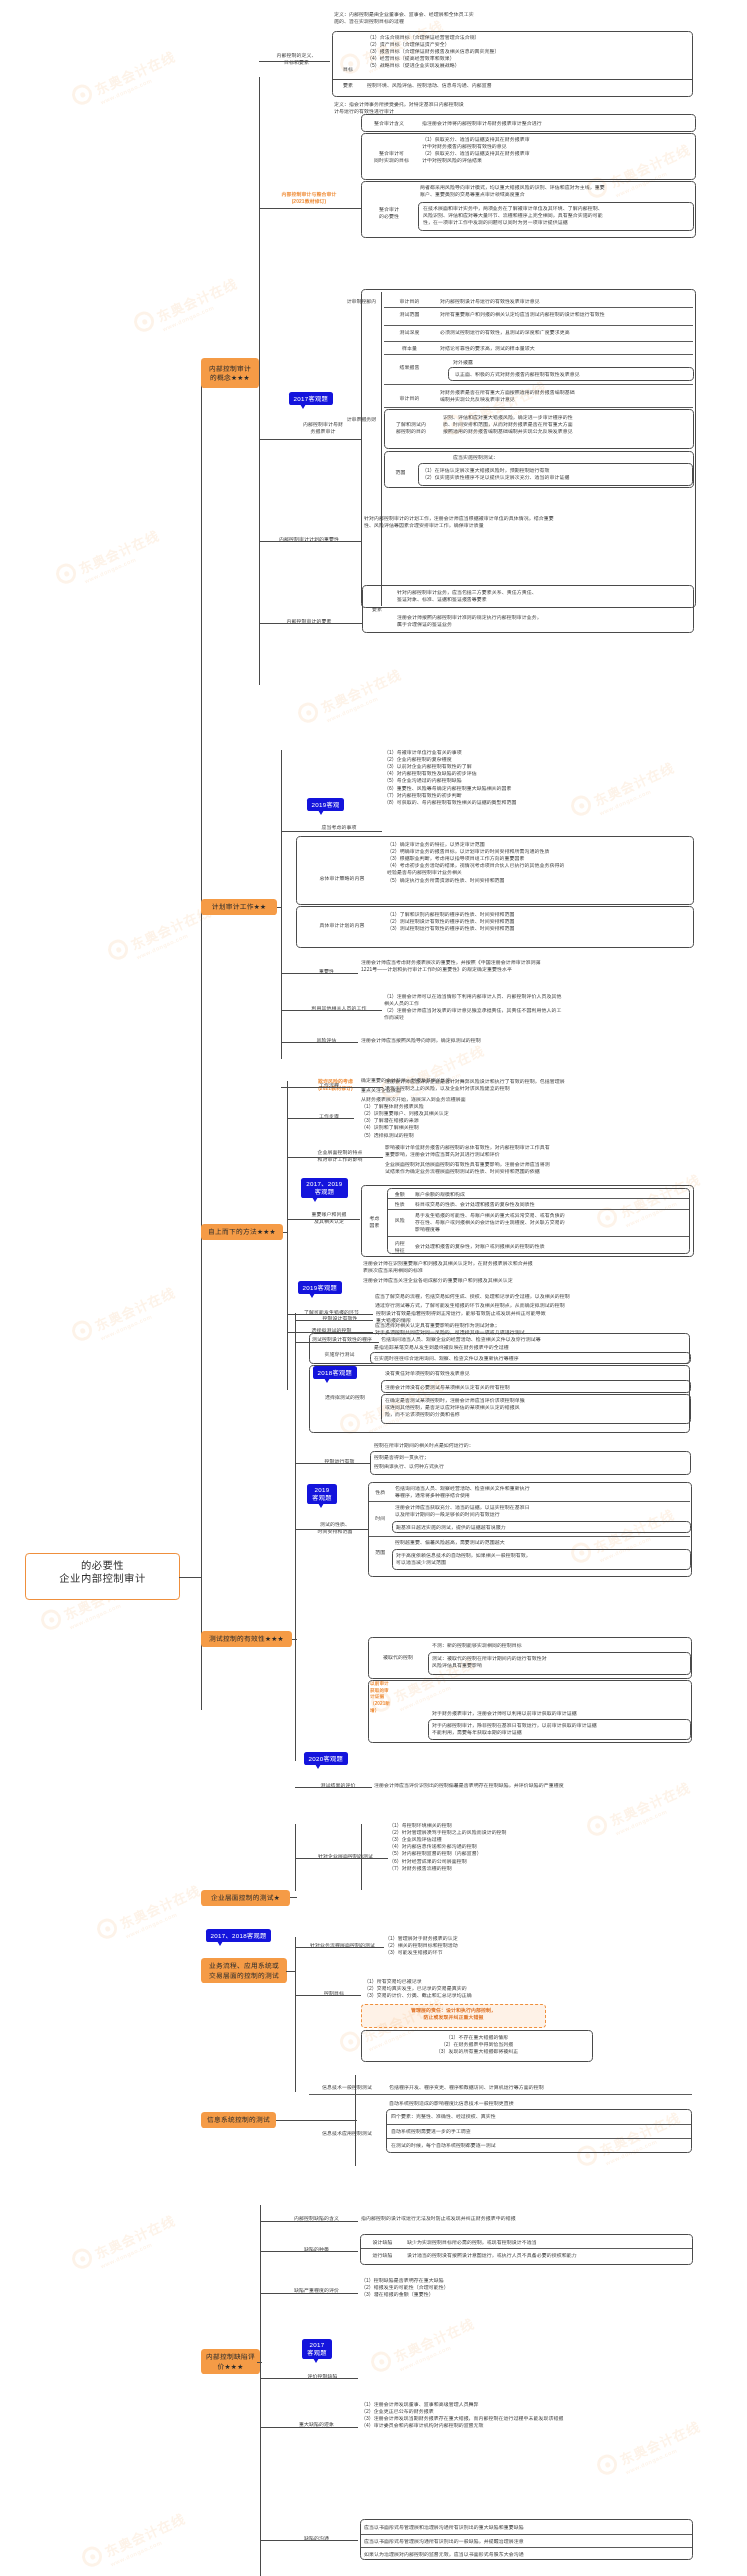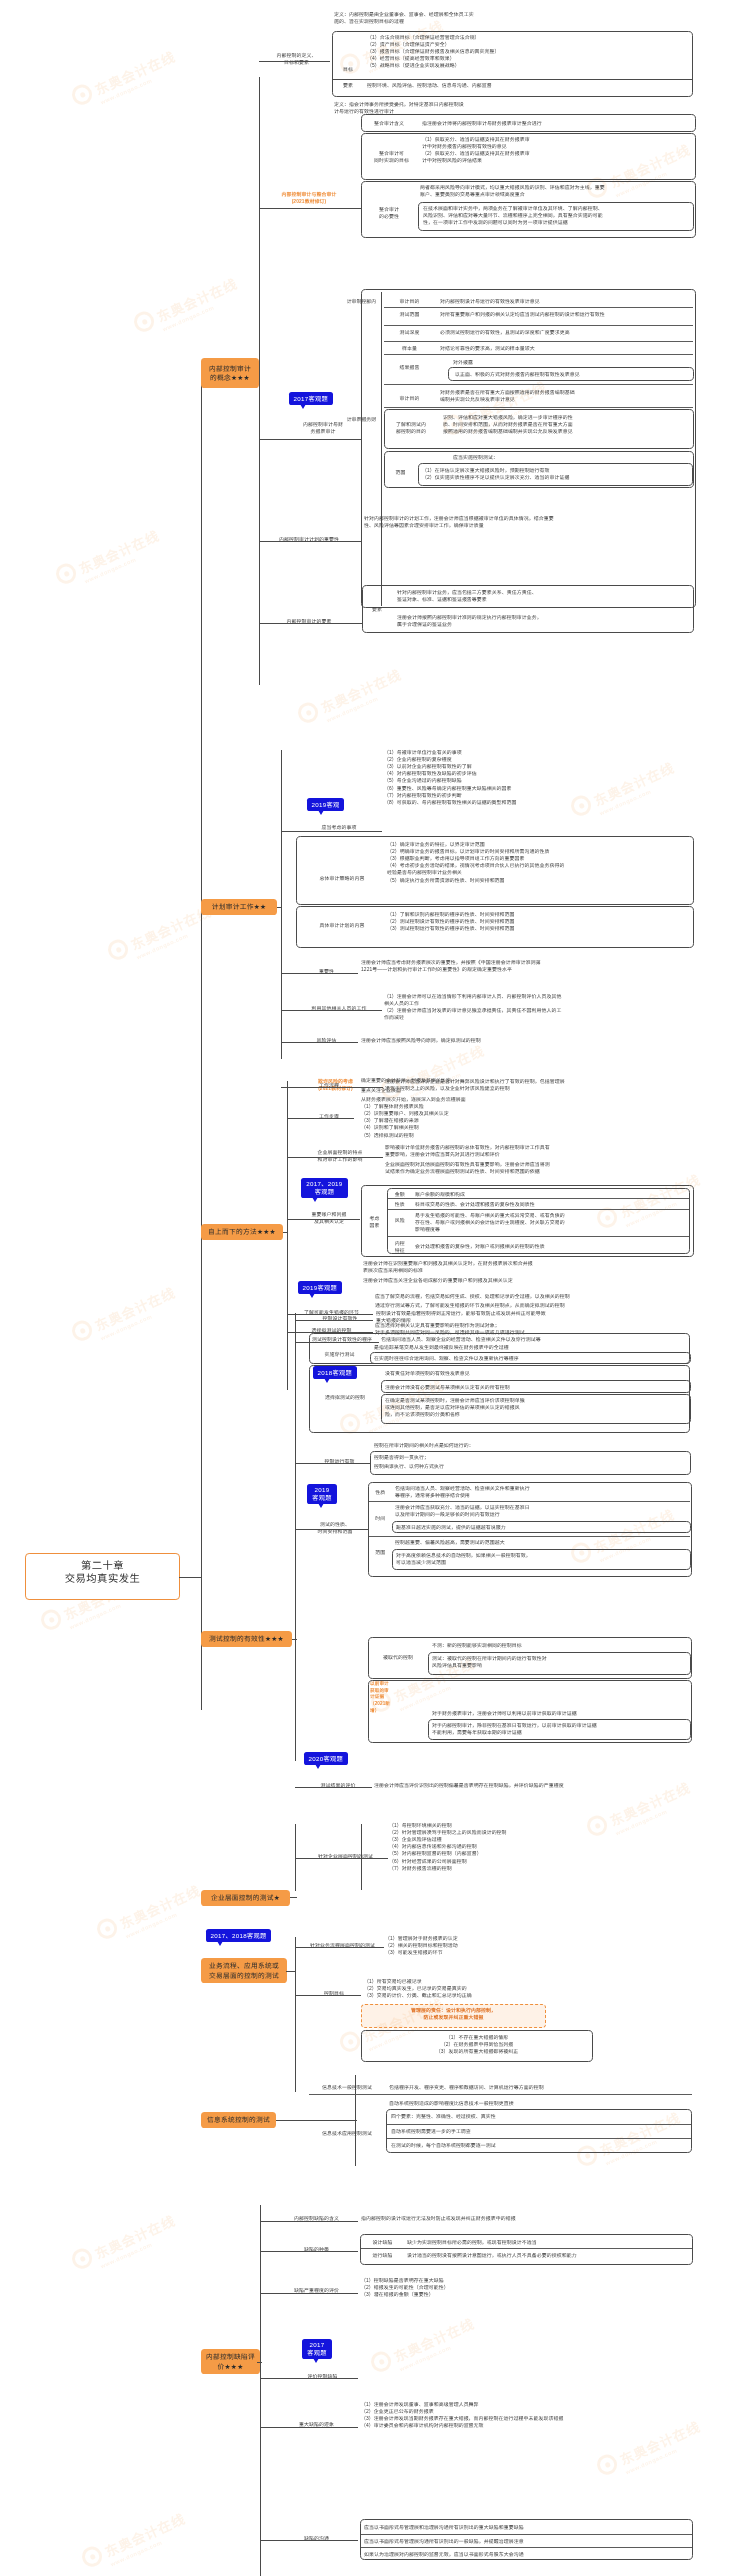--- a/index.html
+++ b/index.html
@@ -258,22 +258,22 @@
       <span class="big">东奥会计在线</span>
       <span class="small">www.dongao.com</span>
     </div>
   <div class="wm" style="left:103px;top:2524px;">
       <span class="ring"></span>
       <span class="big">东奥会计在线</span>
       <span class="small">www.dongao.com</span>
     </div>
 
   <div class="root" style="left:25px;top:1553px;width:155px;height:47px;">
-    <span>第二十章</span><br>
-    <span>交易均真实发生</span>
+    <span>的必要性</span><br>
+    <span>企业内部控制审计</span>
   </div>
 
   <div class="h" style="left:179px;top:1577px;width:21.6px;"></div>
   <div class="v" style="left:201px;top:382px;height:1328px;"></div>
 
   <div class="l1" style="left:201px;top:358px;width:58px;height:30px;">
     <span>内部控制审计的概念★★★</span>
     </div>
 
   <div class="l1" style="left:201px;top:899px;width:76px;height:15.5px;">

